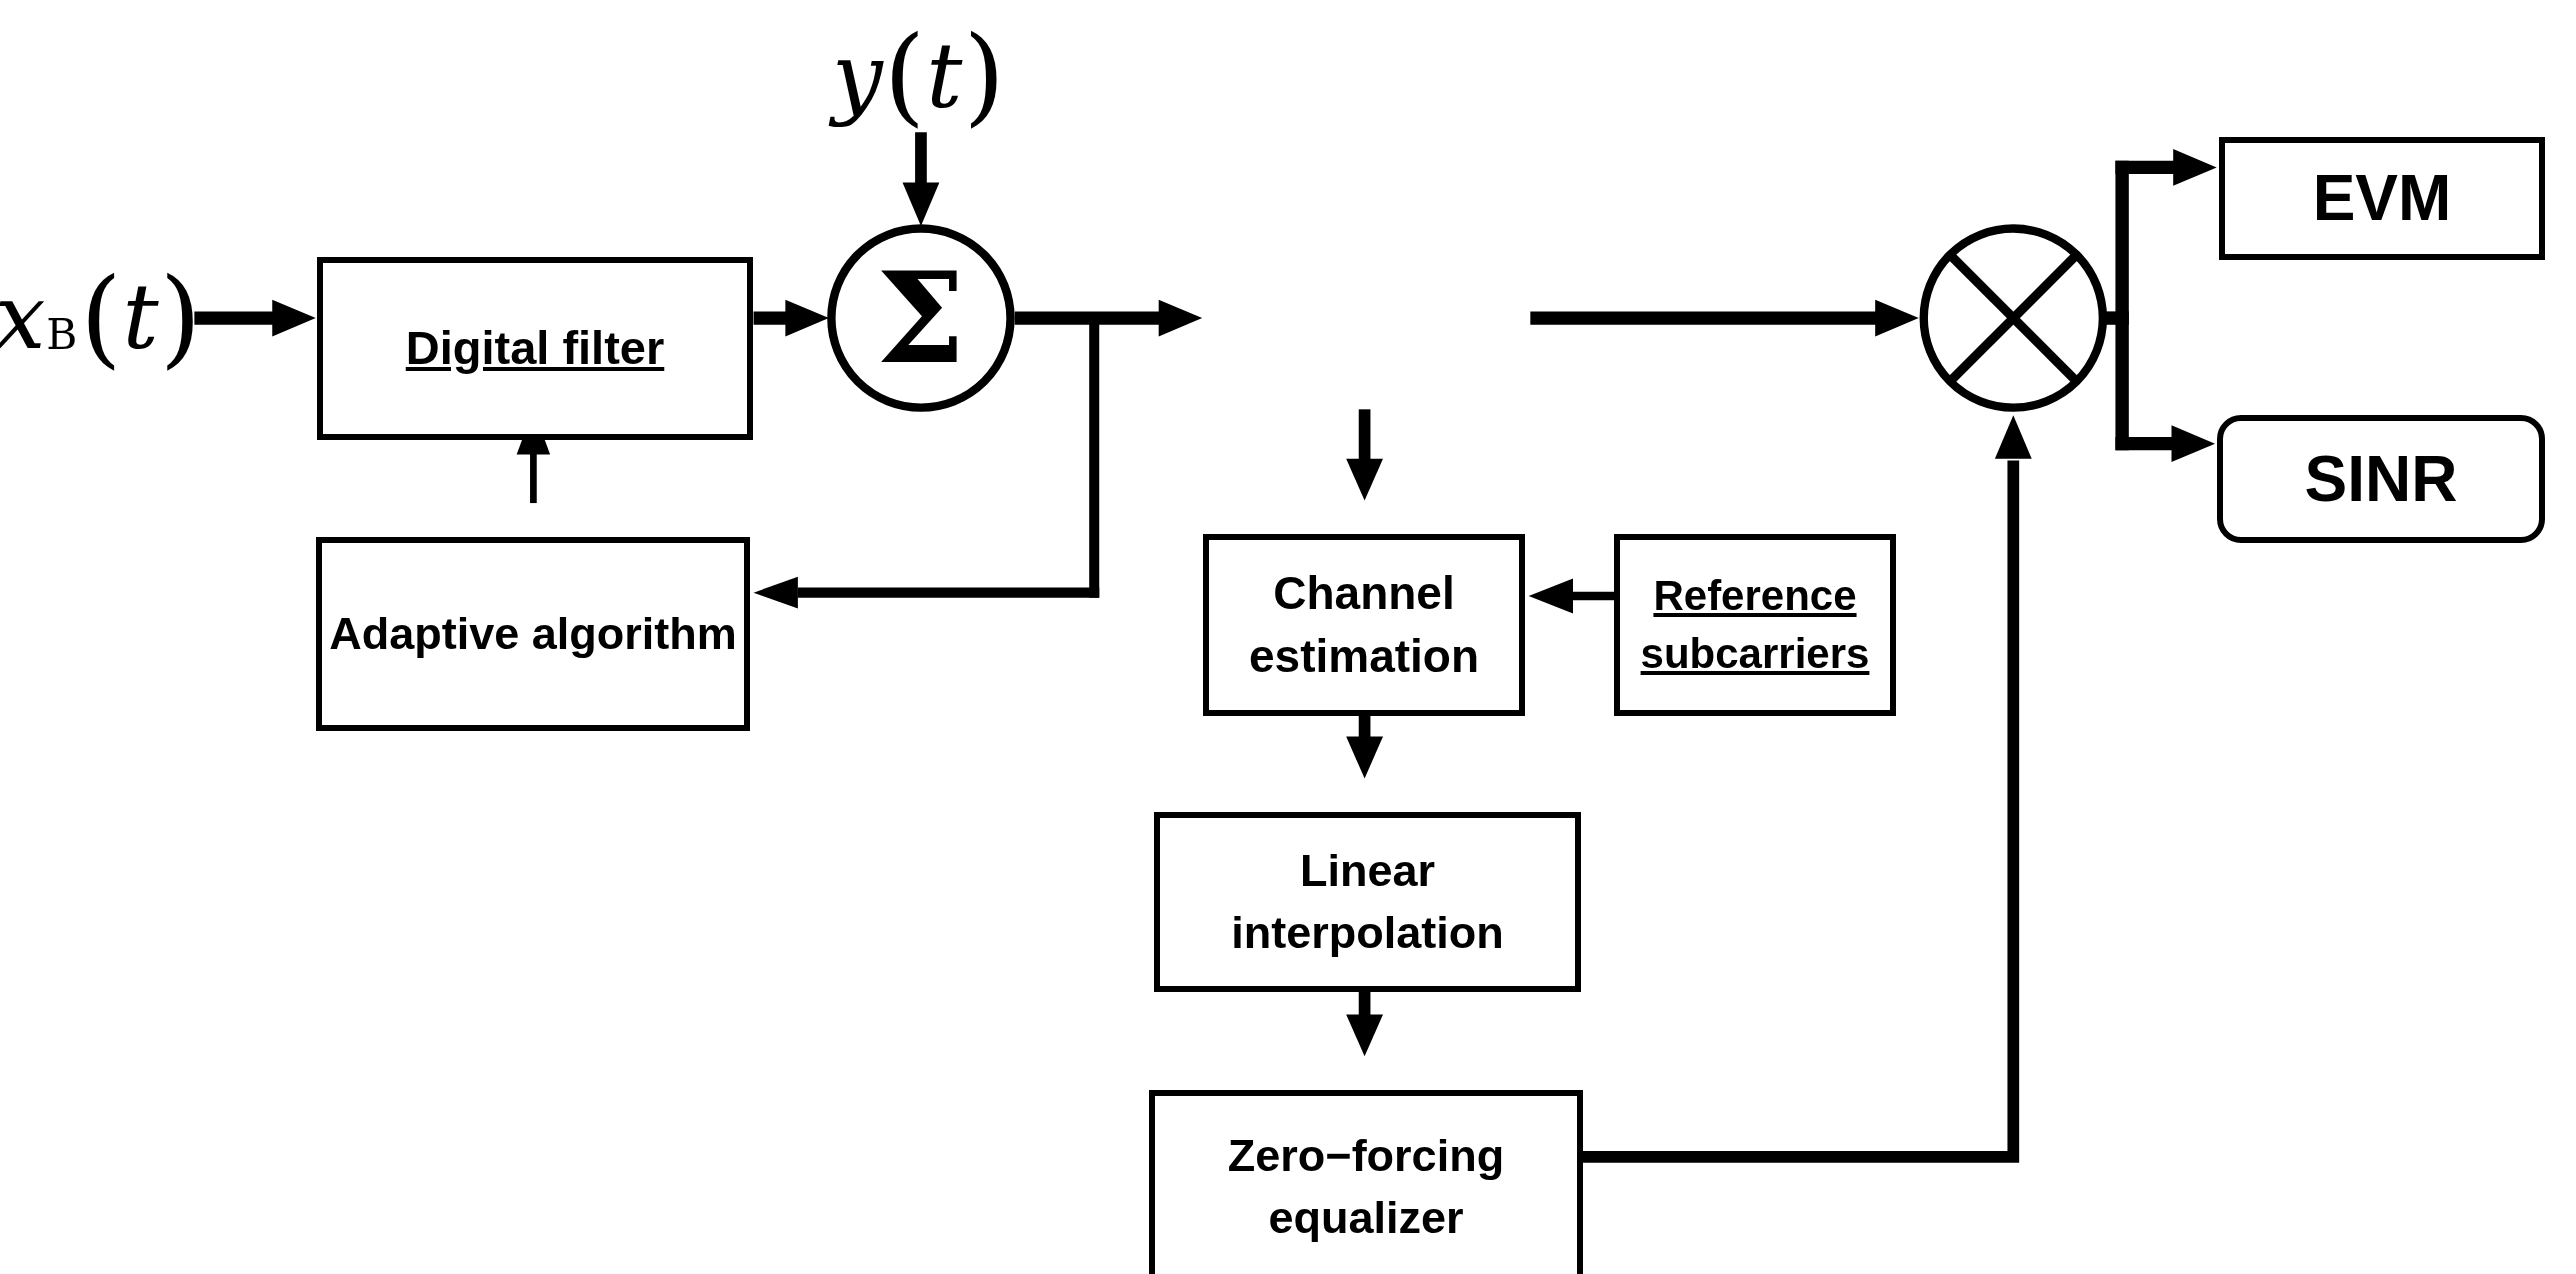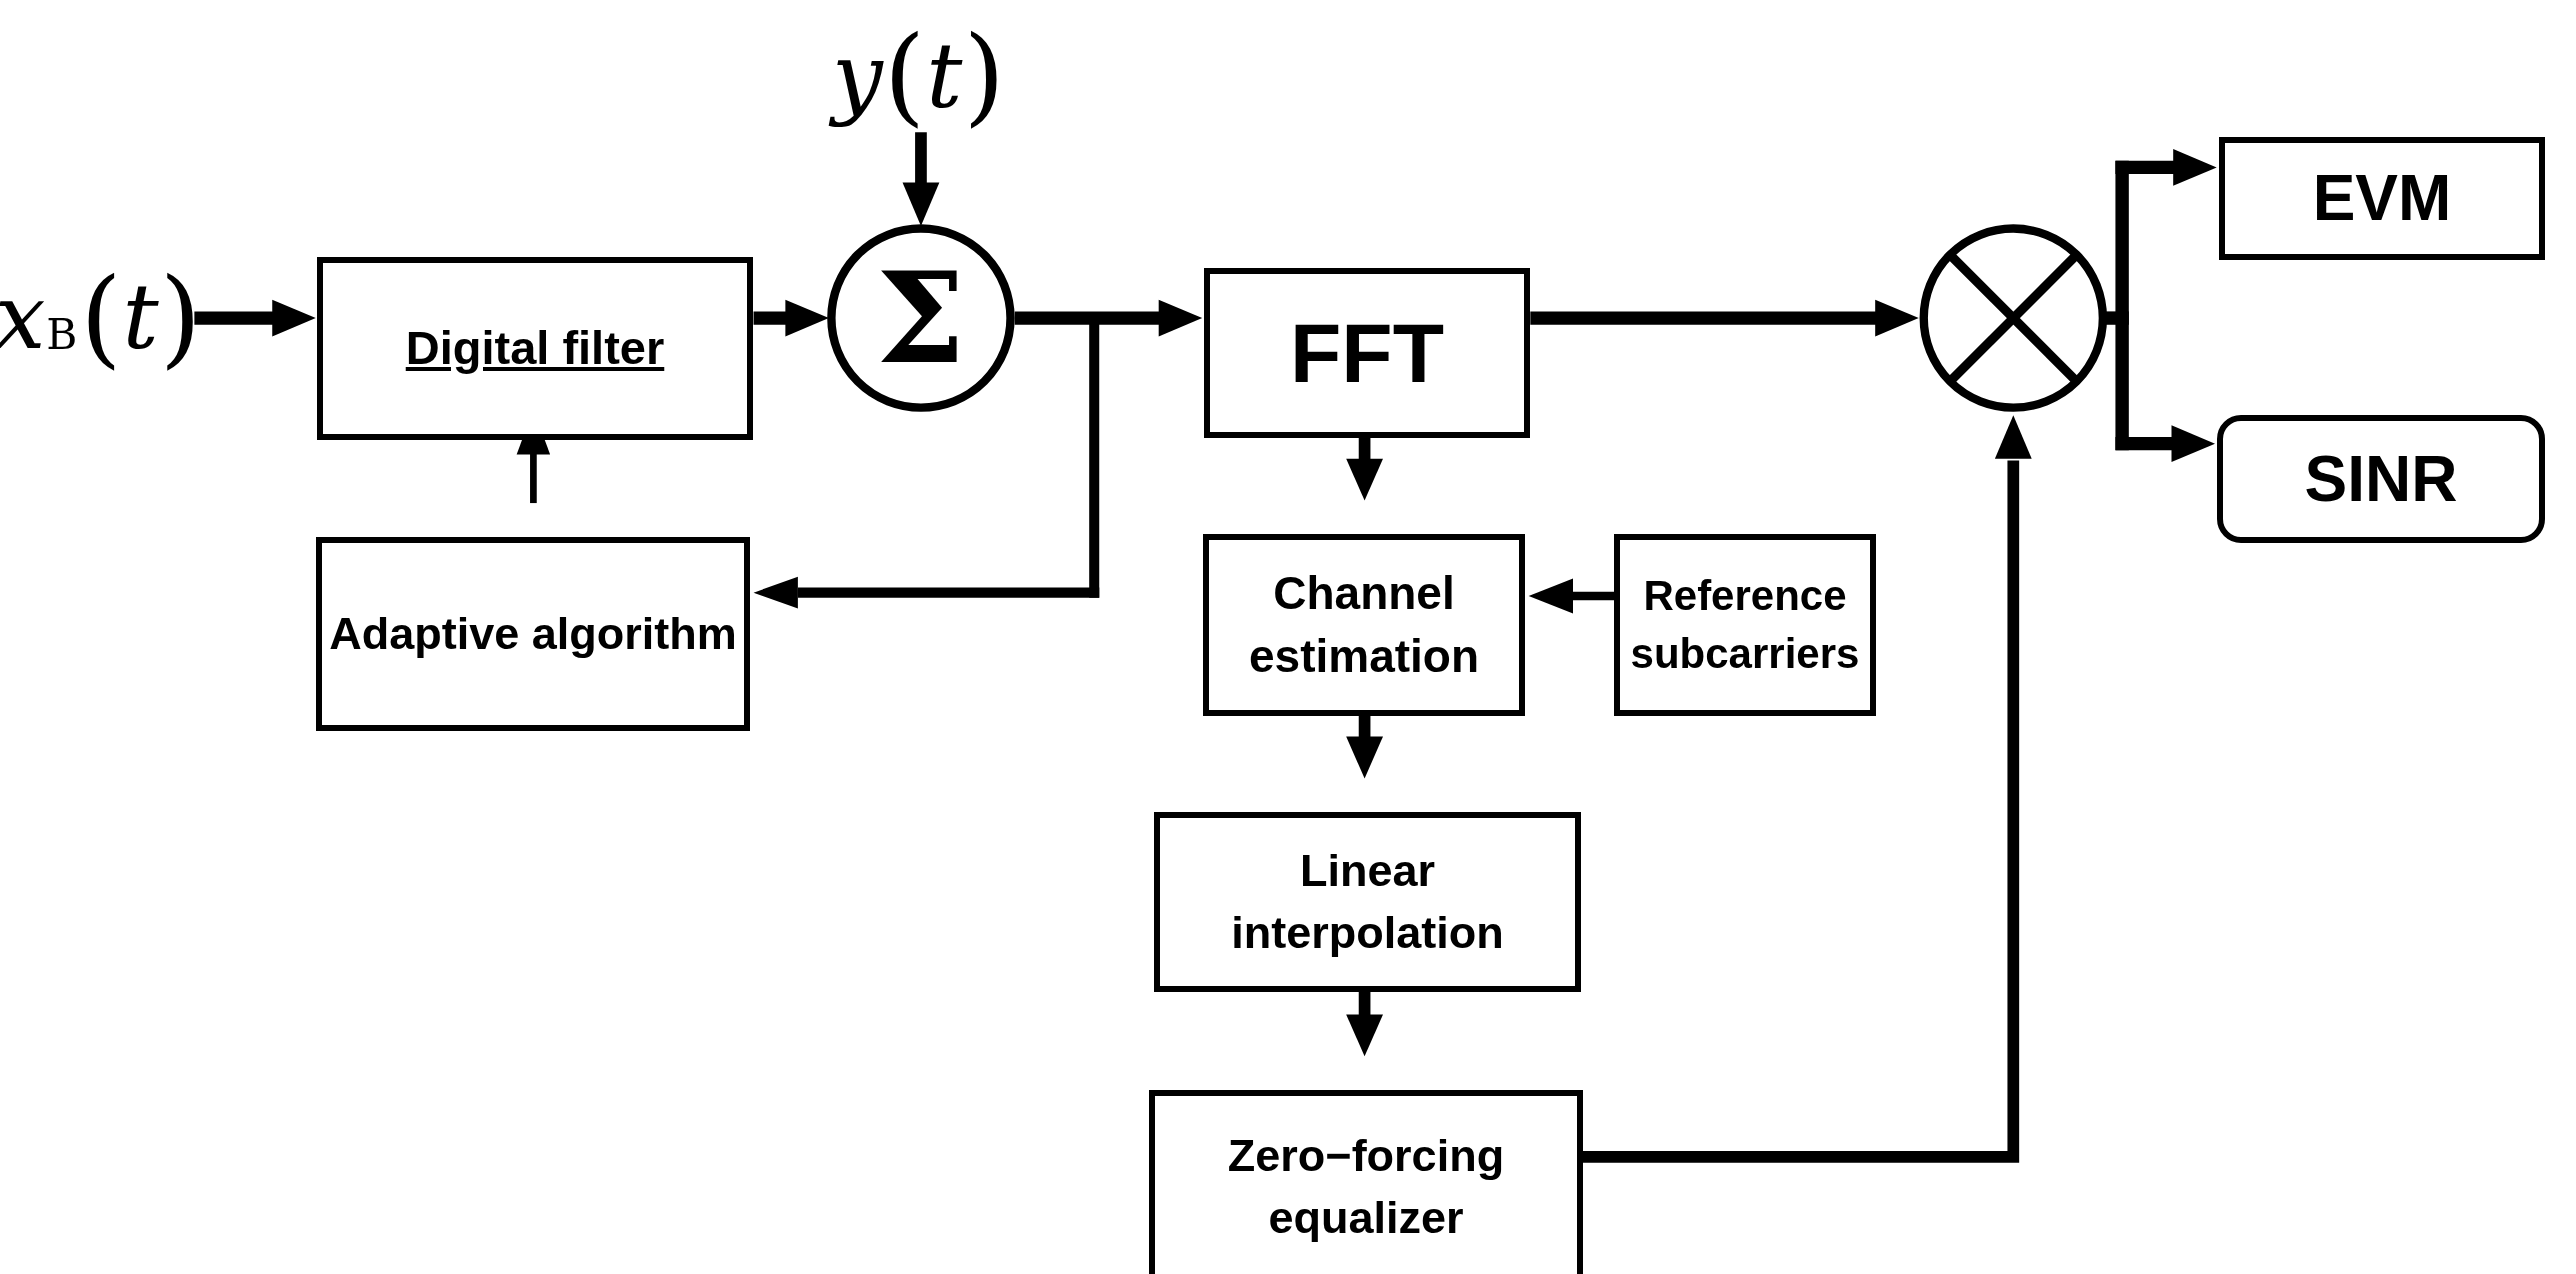--- a/index.html
+++ b/index.html
@@ -141,30 +141,27 @@
   <div class="sigma">Σ</div>
 
   <div class="box" style="left:317px;top:225px;width:436px;height:183px;font-size:47px;text-decoration:underline;">
     <span class="box-label">Digital filter</span>
   </div>
 
   <div class="box" style="left:316px;top:505px;width:434px;height:194px;font-size:45px;">
     <span class="box-label">Adaptive algorithm</span>
   </div>
 
-  <div class="box" style="left:1204px;top:236px;width:326px;height:170px;font-size:84px;line-height:1;">
-    <span class="box-label">FFT</span>
-  </div>
 
   <div class="box" style="left:1203px;top:502px;width:322px;height:182px;font-size:46px;">
     <span class="box-label">Channel
 estimation</span>
   </div>
 
-  <div class="box" style="left:1614px;top:502px;width:262px;height:182px;font-size:42px;">
+  <div class="box" style="left:1614px;top:502px;width:282px;height:182px;font-size:42px;text-decoration:underline;">
     <span class="box-label">Reference
 subcarriers</span>
   </div>
 
   <div class="box" style="left:1154px;top:780px;width:427px;height:180px;font-size:45px;">
     <span class="box-label">Linear interpolation</span>
   </div>
 
   <div class="box" style="left:1149px;top:1058px;width:434px;height:194px;font-size:45px;">
     <span class="box-label">Zero−forcing

